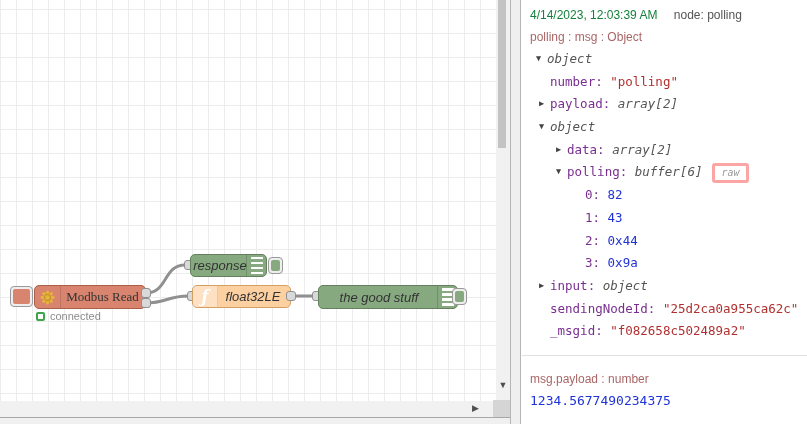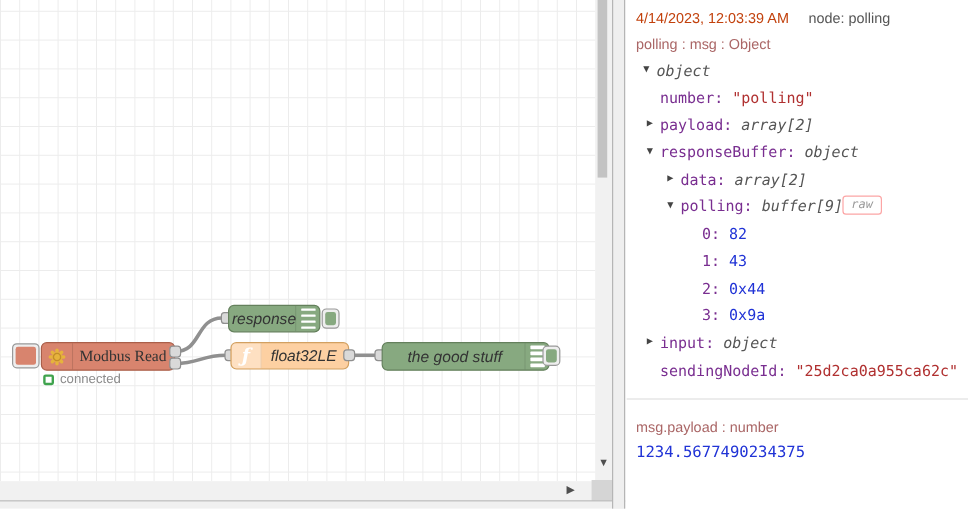--- a/index.html
+++ b/index.html
@@ -76,33 +76,33 @@
   
   #separator { position: absolute; left: 510px; top: 0; width: 11px; height: 424px;
     background: #efefef; border-left: 1px solid #b5b5b5; border-right: 1px solid #b5b5b5; }
 
   
   #sidebar { position: absolute; left: 522px; top: 0; width: 285px; height: 424px; background: #fff;
     overflow: hidden; }
   .dbg-msg { padding: 8px 8px 9px 8px; }
   .dbg-msg + .dbg-msg { border-top: 1px solid #e0e0e0; }
   .dbg-header { font-size: 12px; height: 14px; }
-  .dbg-ts { color: #c2410c; }
+  .dbg-ts { color: #15803d; }
   .dbg-node { color: #555; margin-left: 13px; }
   .dbg-meta { margin-top: 8px; font-size: 12px; color: #a66; height: 14px; }
   #tree { margin-top: 7px; }
   .tree-row { height: 22.7px; display: flex; align-items: flex-start;
     font-family: "DejaVu Sans Mono", monospace; font-size: 12.5px; line-height: 15px; }
   .arrow { display: inline-block; width: 11px; font-size: 8.5px; color: #444; line-height: 15px;
     flex: 0 0 11px; }
   .k { color: #792e90; white-space: pre; }
   .v-meta { color: #555; font-style: italic; }
   .v-string { color: #b03030; }
   .v-number { color: #2033d6; }
-  .raw-btn { display: inline-block; padding: 0 6px; border: 1px solid #fca5a5;
+  .raw-btn { display: inline-block; margin-left: 10px; padding: 0 6px; border: 3px solid #fca5a5;
     border-radius: 3px; font-size: 10px; font-style: italic; color: #999; background: #fff;
     line-height: 14px; position: relative; top: -1px; font-family: "DejaVu Sans Mono", monospace; }
   .dbg-payload { margin-top: 7px; font-family: "DejaVu Sans Mono", monospace; font-size: 13px;
     color: #2033d6; }
 </style>
 </head>
 <body>
 
 <div id="stage">
 
@@ -207,32 +207,31 @@
             <span class="k">number: </span>
             <span class="v-string">"polling"</span>
           </div>
           <div class="tree-row" style="padding-left: 9px;">
             <span class="arrow">▶</span>
             <span class="k">payload: </span>
             <span class="v-meta">array[2]</span>
           </div>
           <div class="tree-row" style="padding-left: 9px;">
             <span class="arrow">▼</span>
-            <span class="k">responseBuffer: </span>
             <span class="v-meta">object</span>
           </div>
           <div class="tree-row" style="padding-left: 26px;">
             <span class="arrow">▶</span>
             <span class="k">data: </span>
             <span class="v-meta">array[2]</span>
           </div>
           <div class="tree-row" style="padding-left: 26px;">
             <span class="arrow">▼</span>
             <span class="k">polling: </span>
-            <span class="v-meta">buffer[9]</span>
+            <span class="v-meta">buffer[6]</span>
             <span class="raw-btn">raw</span>
           </div>
           <div class="tree-row" style="padding-left: 44px;">
             <span class="arrow"></span>
             <span class="k">0: </span>
             <span class="v-number">82</span>
           </div>
           <div class="tree-row" style="padding-left: 44px;">
             <span class="arrow"></span>
             <span class="k">1: </span>
@@ -251,20 +250,25 @@
           <div class="tree-row" style="padding-left: 9px;">
             <span class="arrow">▶</span>
             <span class="k">input: </span>
             <span class="v-meta">object</span>
           </div>
           <div class="tree-row" style="padding-left: 9px;">
             <span class="arrow"></span>
             <span class="k">sendingNodeId: </span>
             <span class="v-string">"25d2ca0a955ca62c"</span>
           </div>
+          <div class="tree-row" style="padding-left: 9px;">
+            <span class="arrow"></span>
+            <span class="k">_msgid: </span>
+            <span class="v-string">"f082658c502489a2"</span>
+          </div>
         </div>
     </div>
 
     <div class="dbg-msg">
       <div class="dbg-meta">msg.payload : number</div>
       <div class="dbg-payload">1234.5677490234375</div>
     </div>
 
   </div>
 </div>

